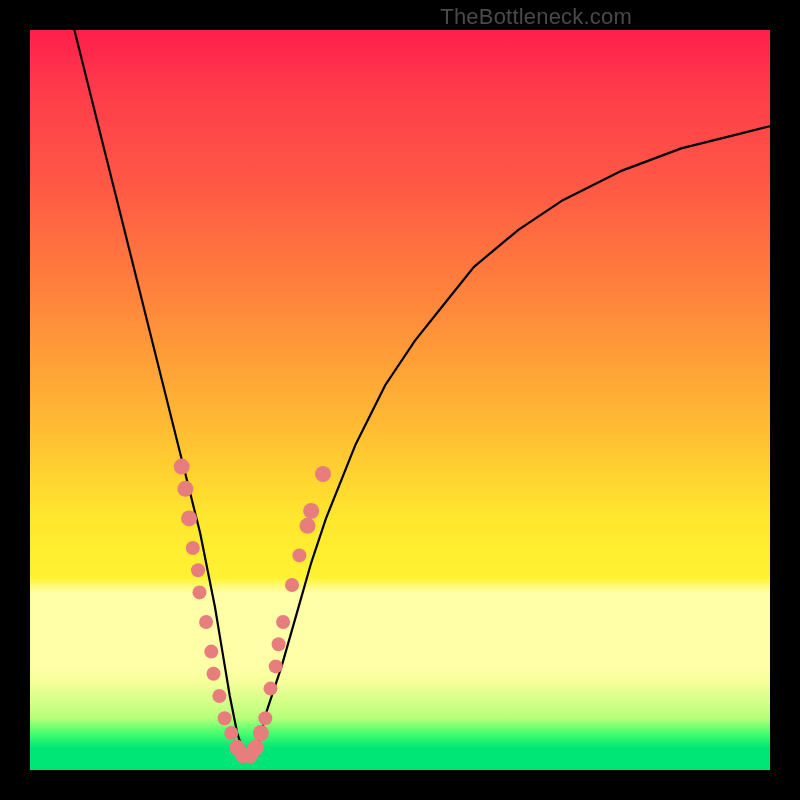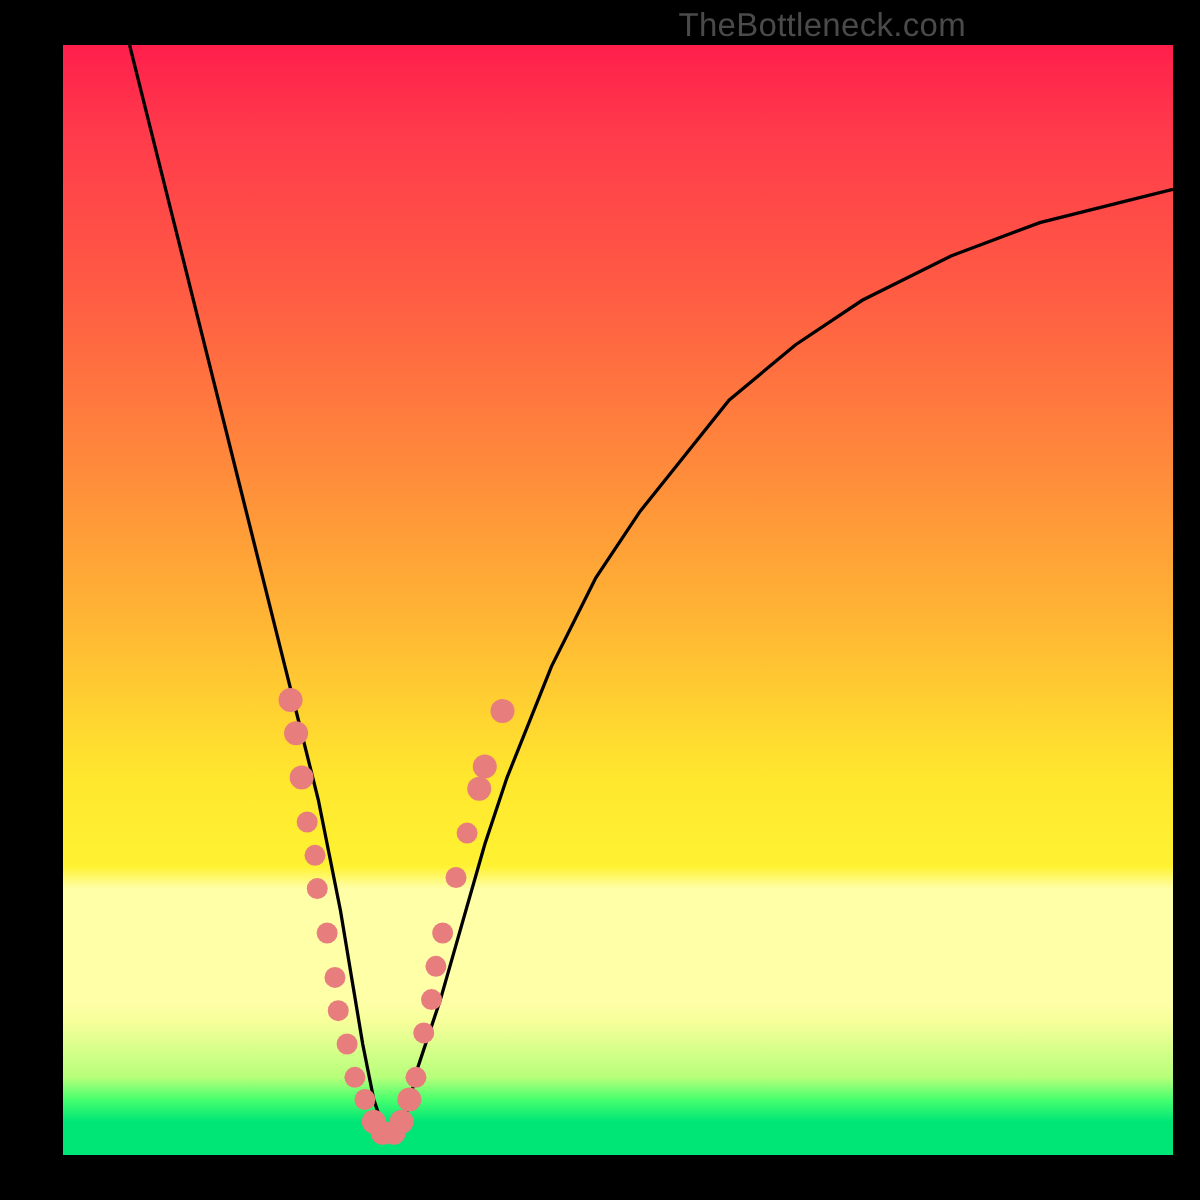--- a/index.html
+++ b/index.html
@@ -6,21 +6,21 @@
     margin: 0;
     padding: 0;
     width: 800px;
     height: 800px;
     overflow: hidden;
     background: #000;
     font-family: Arial, Helvetica, sans-serif;
   }
   .frame {
     position: absolute;
-    left: 12px; top: 0;
+    left: 0; top: 0;
     width: 644px;
     height: 800px;
     background: #000;
   }
   .plot {
     position: absolute;
     left: 30px;
     top: 30px;
     width: 740px;
     height: 740px;

